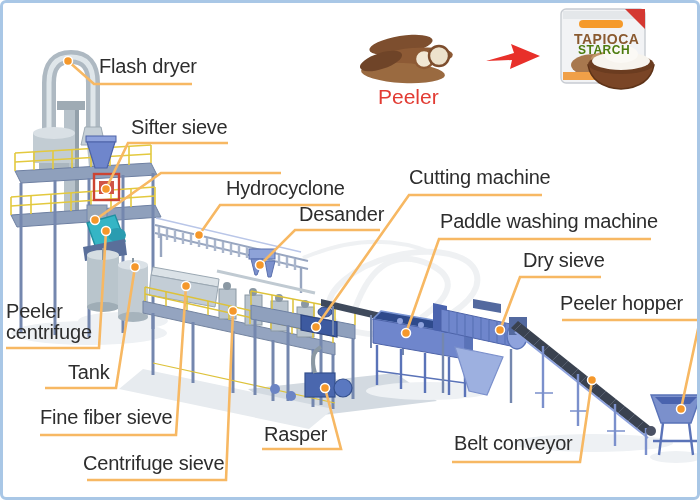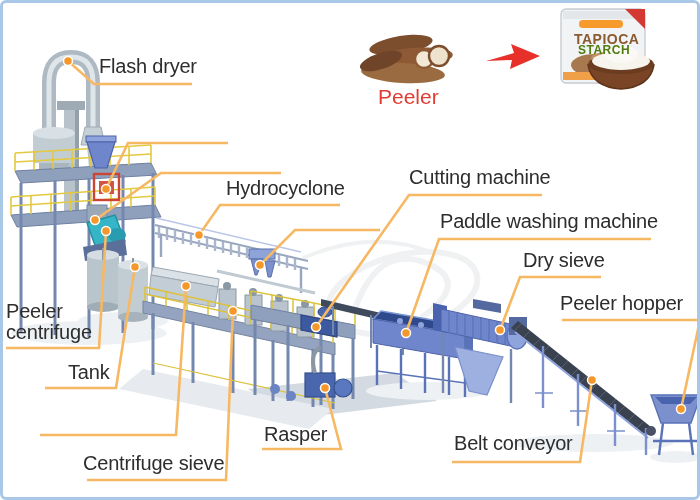--- a/index.html
+++ b/index.html
@@ -254,27 +254,30 @@
     <circle cx="103" cy="228" r="4.5"></circle>
     <circle cx="132" cy="264" r="4.5"></circle>
     <circle cx="183" cy="283" r="4.5"></circle>
     <circle cx="230" cy="308" r="4.5"></circle>
     <circle cx="322" cy="385" r="4.5"></circle>
     <circle cx="589" cy="377" r="4.5"></circle>
   </g>
 </svg>
 
 <div class="label" style="left:96px;top:53px">Flash dryer</div>
+<div class="label" style="left:128px;top:114px">Sifter sieve</div>
 <div class="label" style="left:223px;top:175px">Hydrocyclone</div>
+<div class="label" style="left:296px;top:201px">Desander</div>
 <div class="label" style="left:406px;top:164px">Cutting machine</div>
 <div class="label" style="left:437px;top:208px">Paddle washing machine</div>
 <div class="label" style="left:520px;top:247px">Dry sieve</div>
 <div class="label" style="left:557px;top:290px">Peeler hopper</div>
 <div class="label wrap" style="left:3px;top:298px;width:104px">Peeler centrifuge</div>
 <div class="label" style="left:65px;top:359px">Tank</div>
+<div class="label" style="left:37px;top:404px">Fine fiber sieve</div>
 <div class="label" style="left:80px;top:450px">Centrifuge sieve</div>
 <div class="label" style="left:261px;top:421px">Rasper</div>
 <div class="label" style="left:451px;top:430px">Belt conveyor</div>
 
 <div class="caption" style="left:375px;top:82px">Peeler</div>
 
 <div class="bagtext" style="left:571px;top:28px;font-size:14px;color:#8a5a30">TAPIOCA</div>
 <div class="bagtext" style="left:575px;top:40px;font-size:12px;color:#4d7c0f">STARCH</div>
 
 </div>

